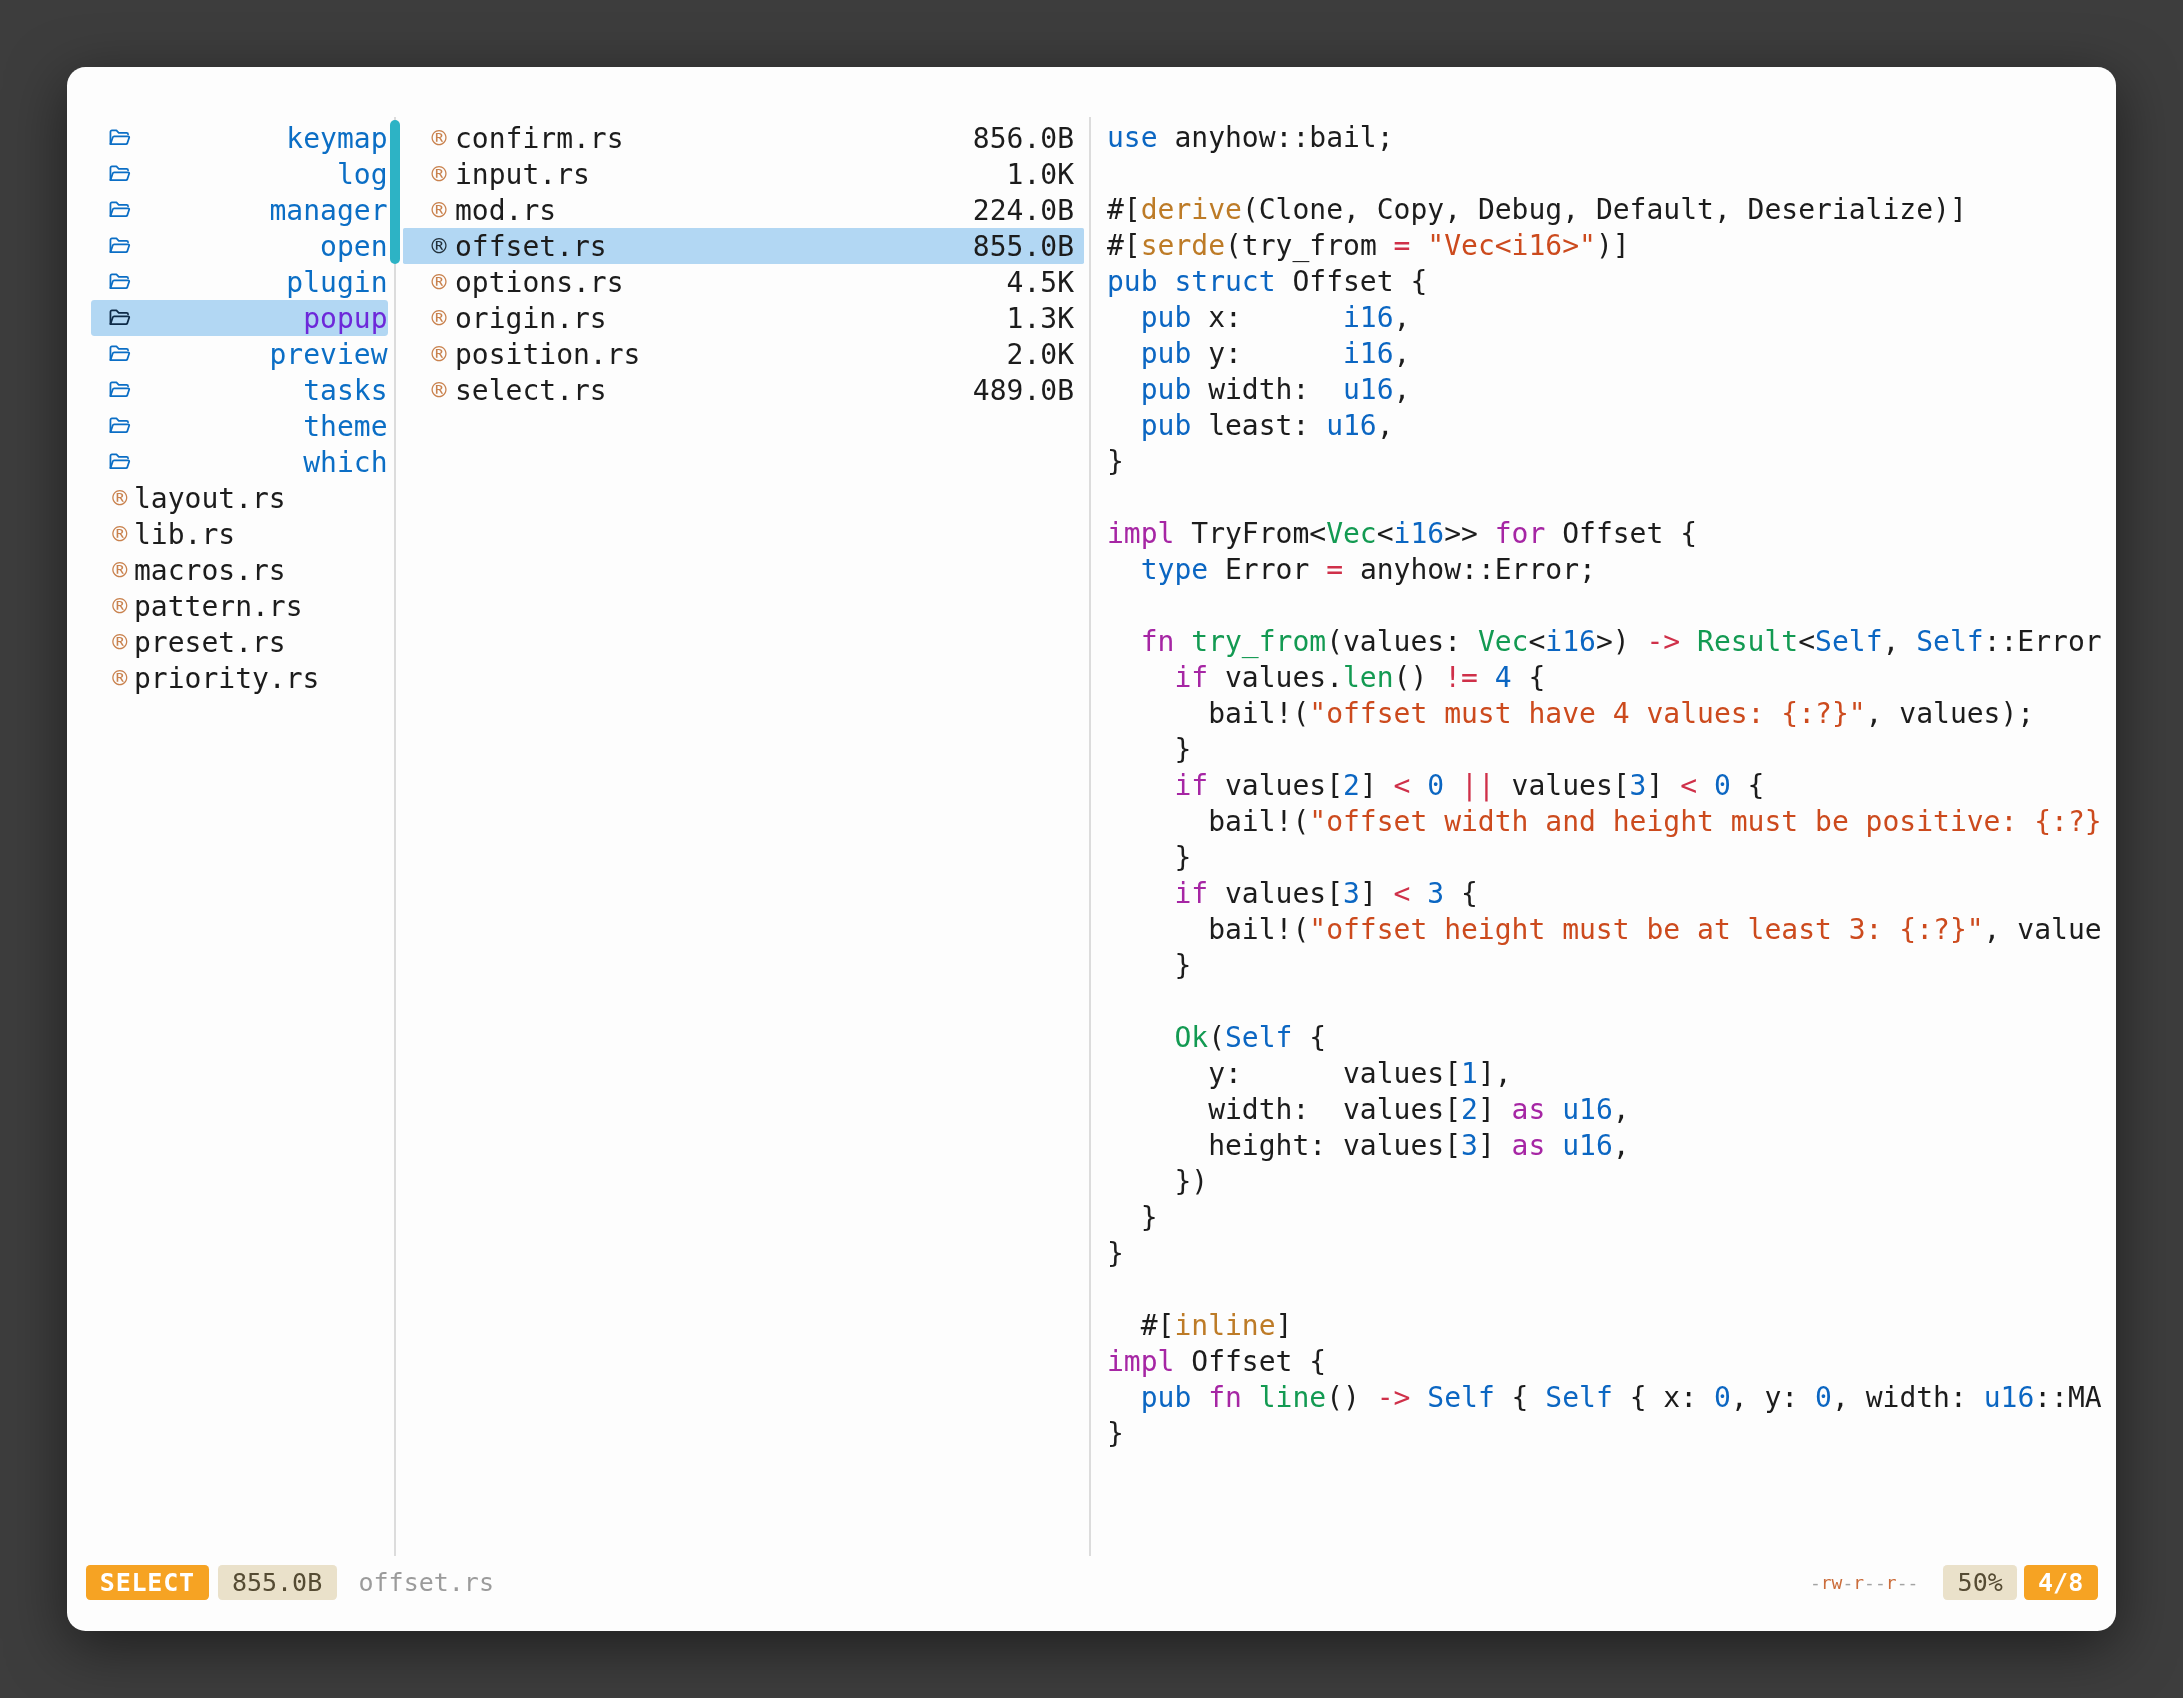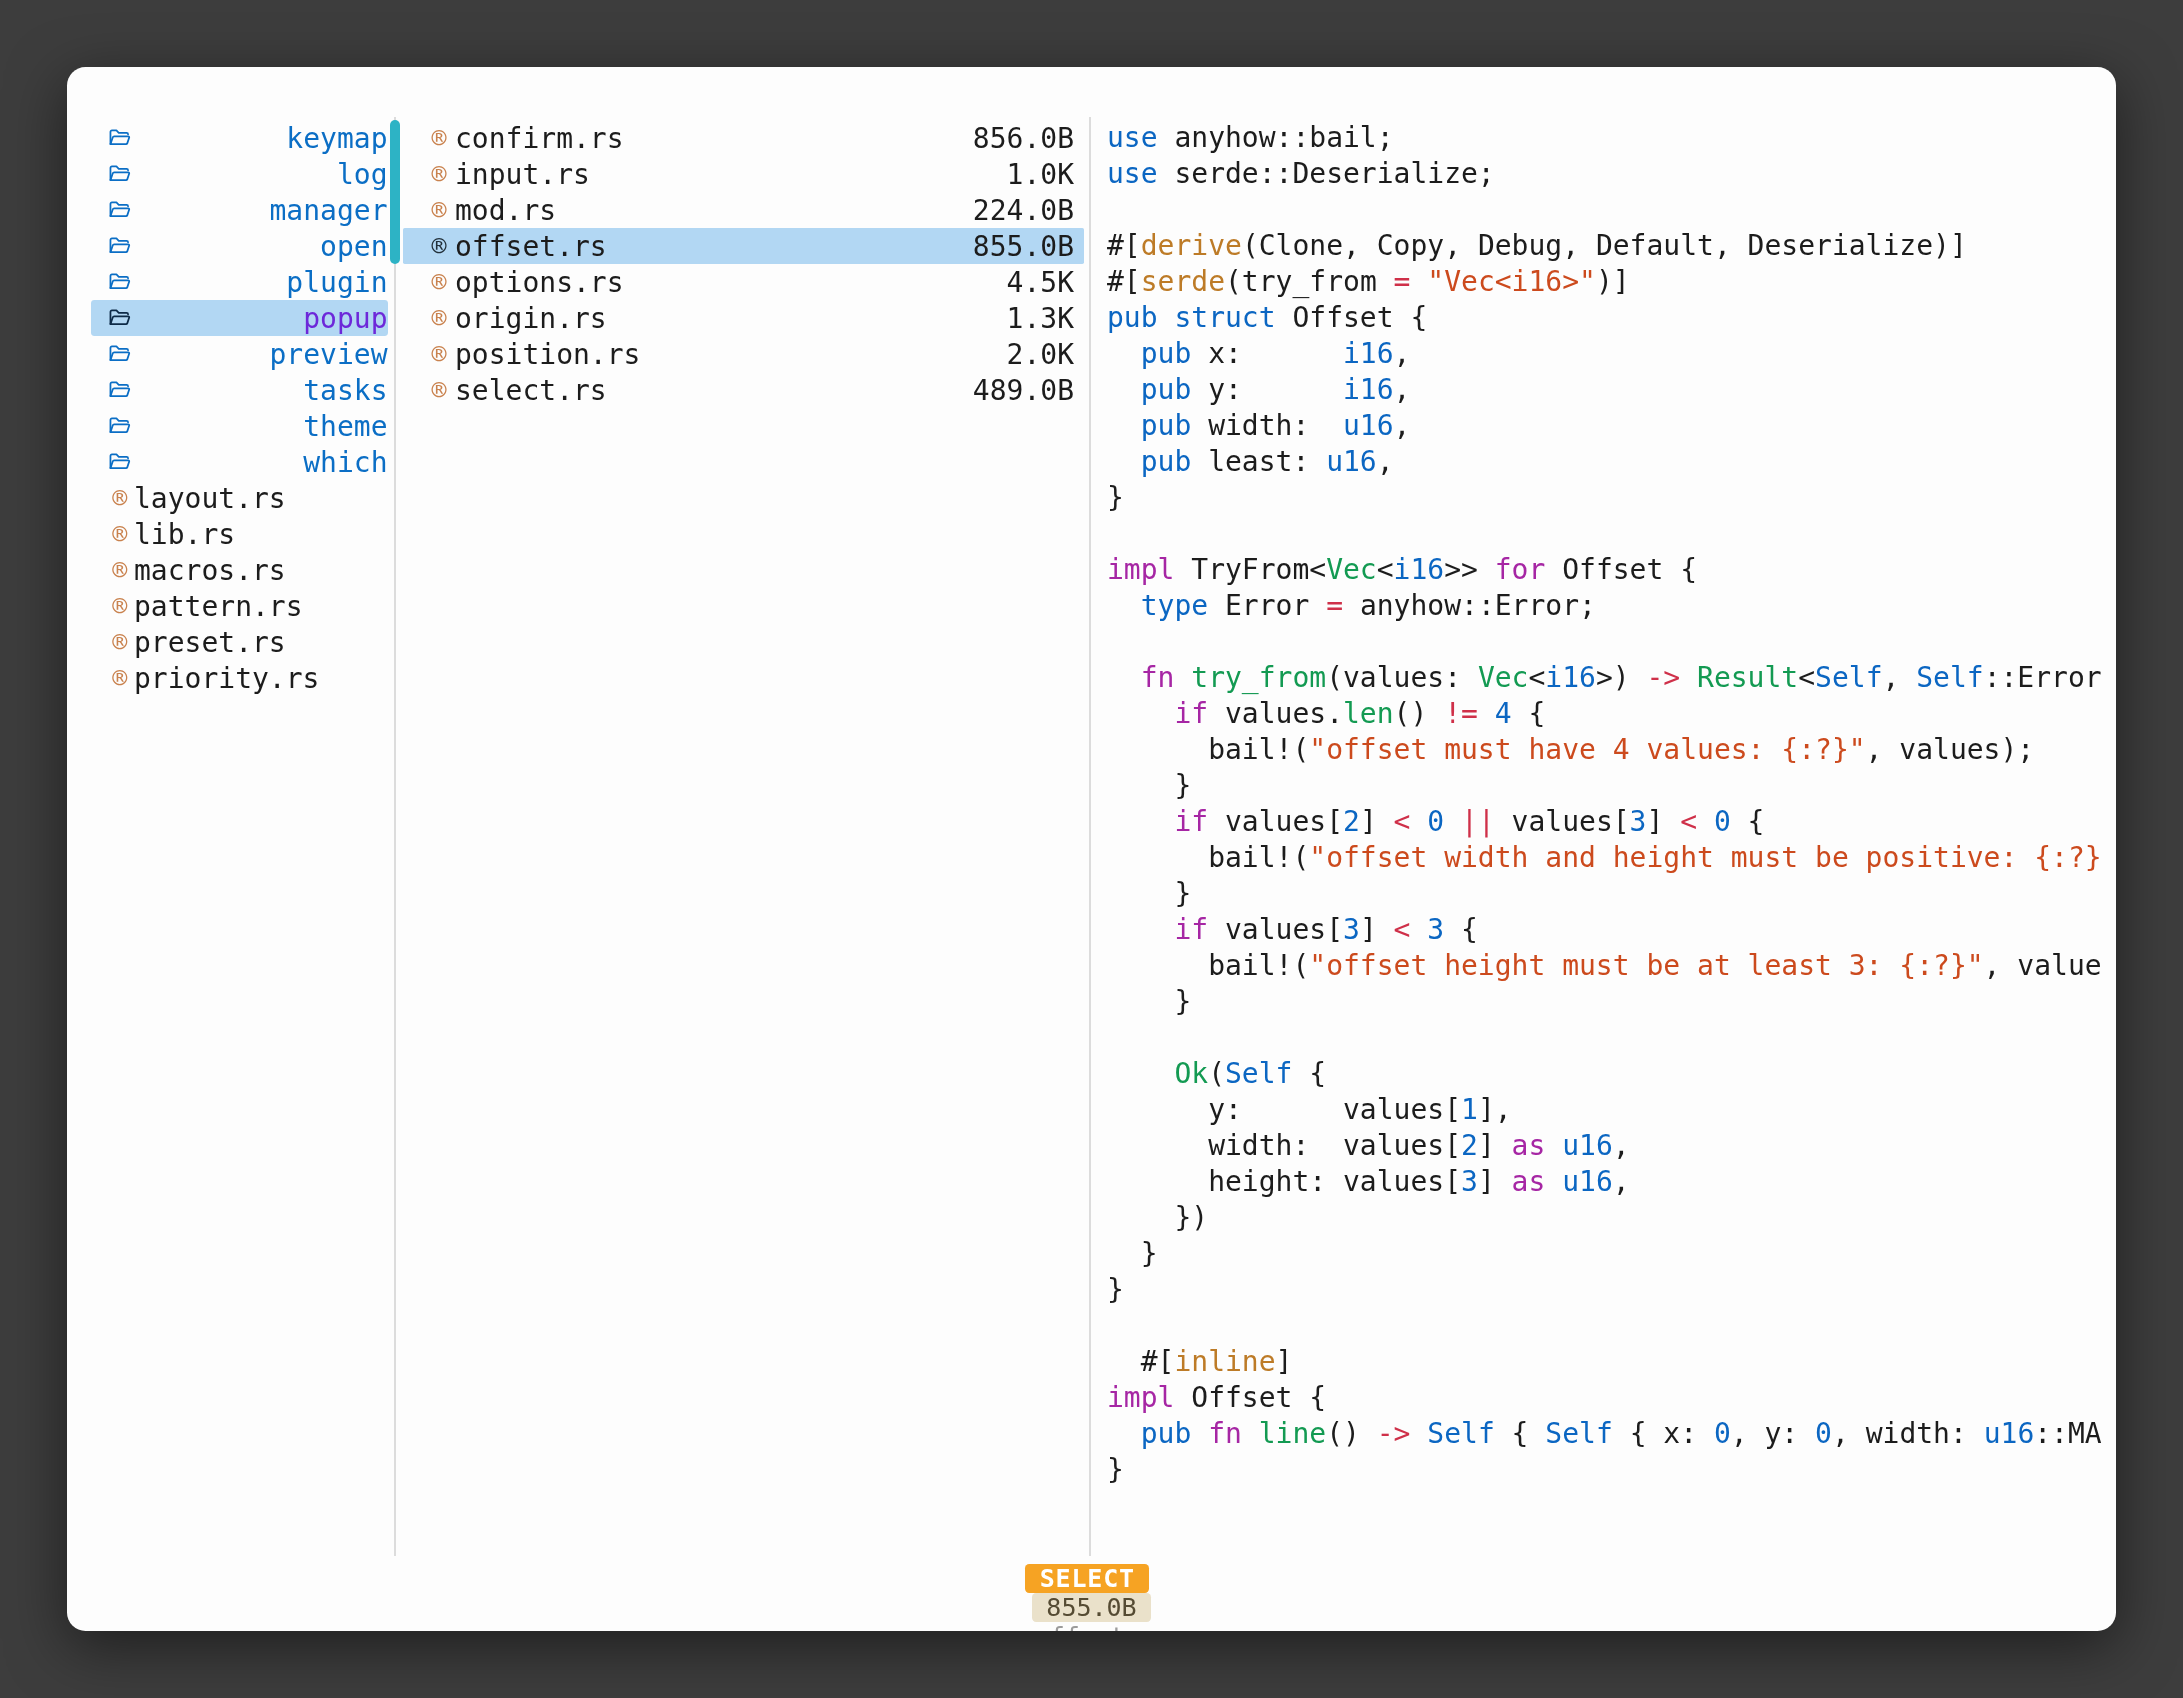--- a/index.html
+++ b/index.html
@@ -43,21 +43,21 @@
   .tk-p  { color:#1c1c1c; }
   .tk-b  { color:#0b66c2; }
   .tk-pu { color:#a626a4; }
   .tk-g  { color:#139a52; }
   .tk-r  { color:#cf3049; }
   .tk-s  { color:#cc4a1d; }
   .tk-o  { color:#bd7b27; }
 
   
   #status-bar { position:absolute; left:18.5px; right:18.5px; bottom:30px; height:37px;
-                display:flex; align-items:center; font-size:25px;flex-direction:column; }
+                display:flex; align-items:center; font-size:25px; }
   .badge { height:35px; display:inline-flex; align-items:center; padding:0 14.3px;
            border-radius:4.2px; white-space:pre; }
   .badge.orange { background:#f6a323; color:#ffffff; font-weight:bold; }
   .badge.beige  { background:#eae1ca; color:#554b33; }
   #mode-badge { margin-right:8.4px; letter-spacing:0.8px; }
   #file-name { color:#9b9b9b; margin-left:22px; }
   #status-right { margin-left:auto; display:flex; align-items:center; }
   #file-permissions { margin-right:25px; font-size:18px; white-space:pre; }
   .perm-d { color:#a3a3a3; }
   .perm-l { color:#cb6d3b; }
@@ -126,21 +126,20 @@
       <div class="mrow"><span class="icon rust-icon">®</span><span class="lbl">mod.rs</span><span class="size">224.0B</span></div>
       <div class="mrow selected"><span class="icon rust-icon">®</span><span class="lbl">offset.rs</span><span class="size">855.0B</span></div>
       <div class="mrow"><span class="icon rust-icon">®</span><span class="lbl">options.rs</span><span class="size">4.5K</span></div>
       <div class="mrow"><span class="icon rust-icon">®</span><span class="lbl">origin.rs</span><span class="size">1.3K</span></div>
       <div class="mrow"><span class="icon rust-icon">®</span><span class="lbl">position.rs</span><span class="size">2.0K</span></div>
       <div class="mrow"><span class="icon rust-icon">®</span><span class="lbl">select.rs</span><span class="size">489.0B</span></div>
     </div>
 
   <div id="preview-pane">
       <div class="code-line"><span class="tk-b">use</span><span class="tk-p"> anyhow::bail;</span></div>
-      <div class="code-line"><span class="tk-b">use</span><span class="tk-p"> serde::Deserialize;</span></div>
       <div class="code-line"></div>
       <div class="code-line"><span class="tk-p">#[</span><span class="tk-o">derive</span><span class="tk-p">(Clone, Copy, Debug, Default, Deserialize)]</span></div>
       <div class="code-line"><span class="tk-p">#[</span><span class="tk-o">serde</span><span class="tk-p">(try_from </span><span class="tk-r">=</span><span class="tk-p"> </span><span class="tk-s">"Vec&lt;i16&gt;"</span><span class="tk-p">)]</span></div>
       <div class="code-line"><span class="tk-b">pub struct</span><span class="tk-p"> Offset {</span></div>
       <div class="code-line"><span class="tk-p">  </span><span class="tk-b">pub</span><span class="tk-p"> x:      </span><span class="tk-b">i16</span><span class="tk-p">,</span></div>
       <div class="code-line"><span class="tk-p">  </span><span class="tk-b">pub</span><span class="tk-p"> y:      </span><span class="tk-b">i16</span><span class="tk-p">,</span></div>
       <div class="code-line"><span class="tk-p">  </span><span class="tk-b">pub</span><span class="tk-p"> width:  </span><span class="tk-b">u16</span><span class="tk-p">,</span></div>
       <div class="code-line"><span class="tk-p">  </span><span class="tk-b">pub</span><span class="tk-p"> least: </span><span class="tk-b">u16</span><span class="tk-p">,</span></div>
       <div class="code-line"><span class="tk-p">}</span></div>
       <div class="code-line"></div>

